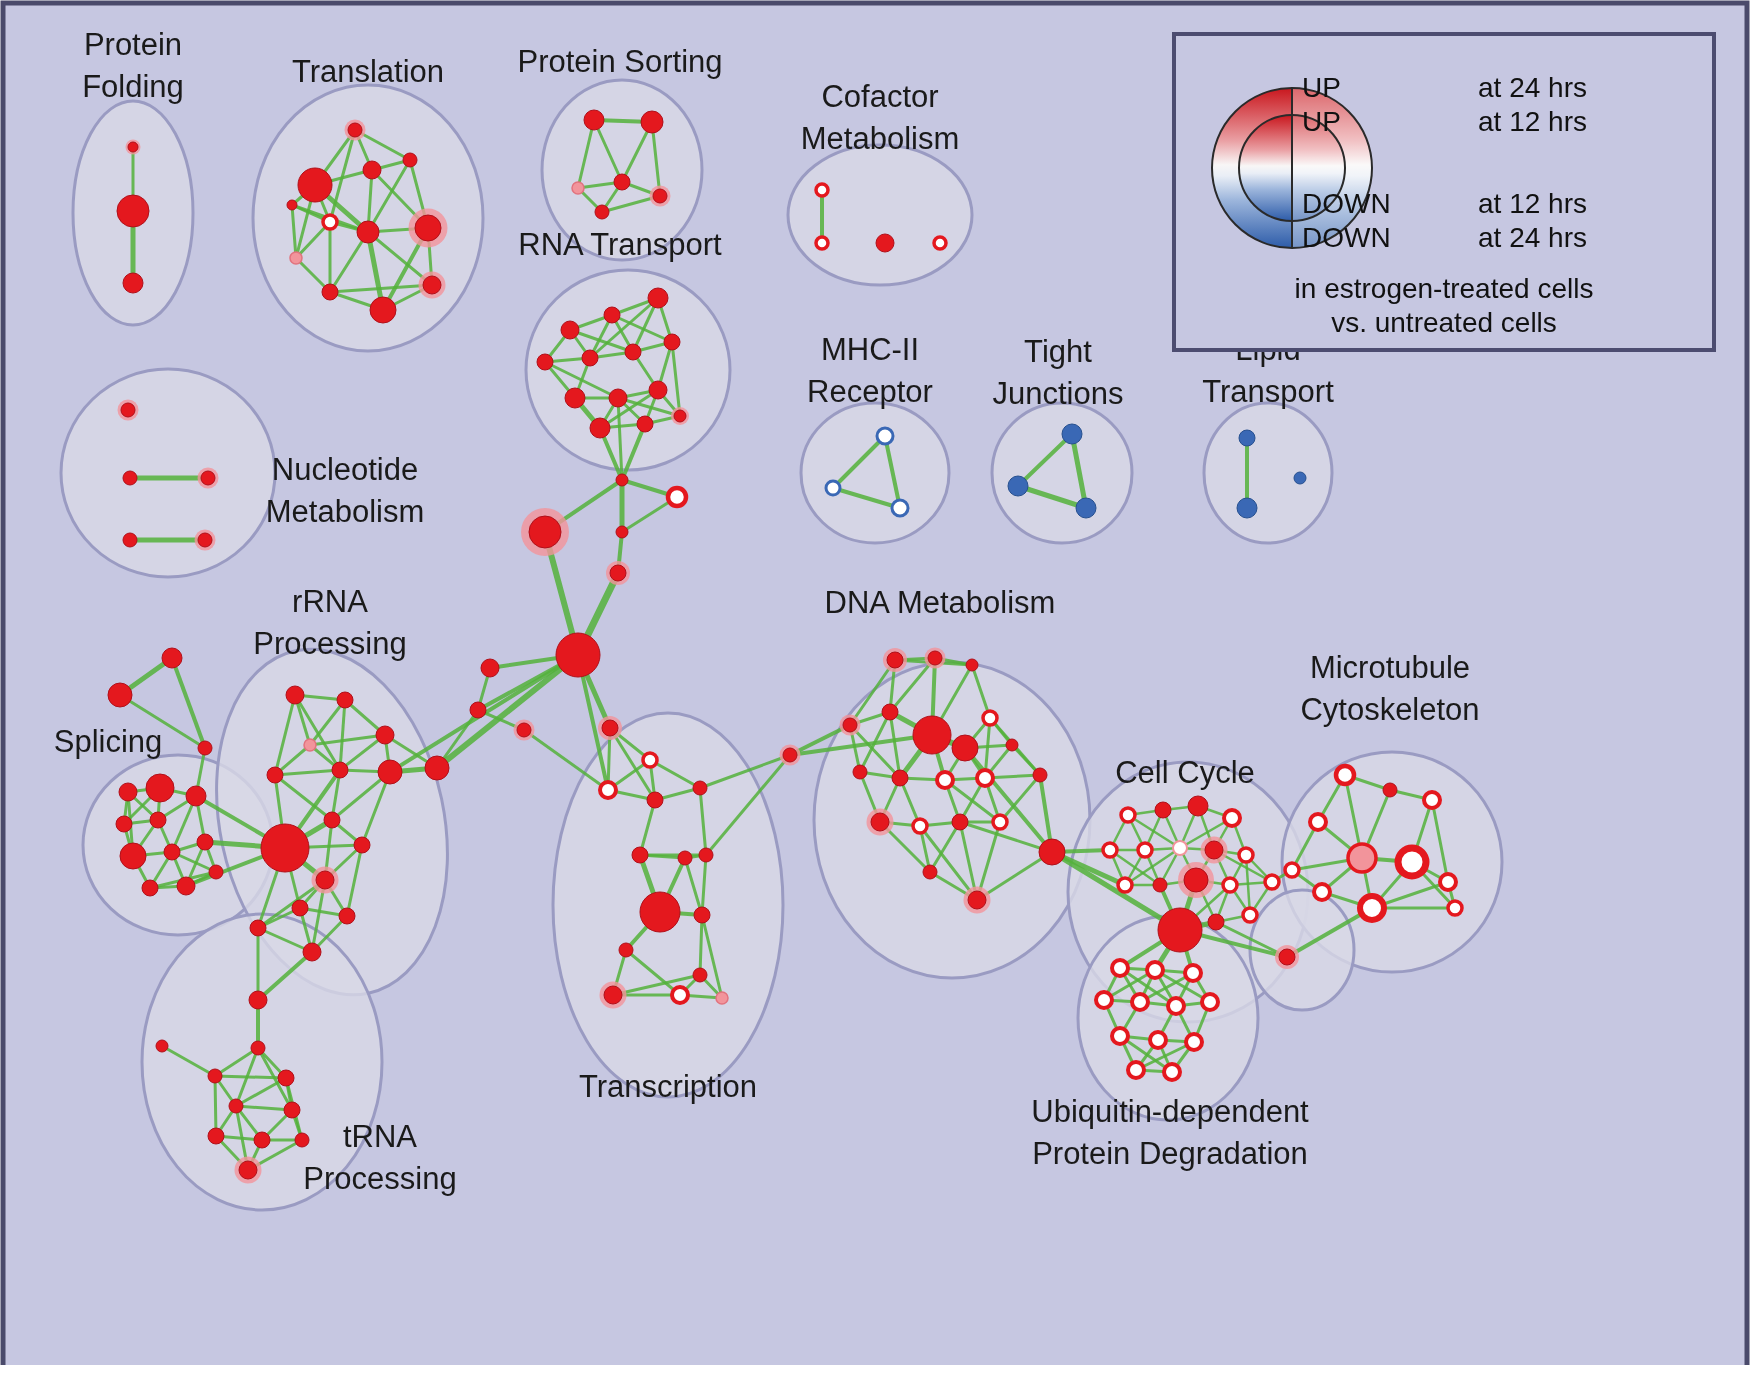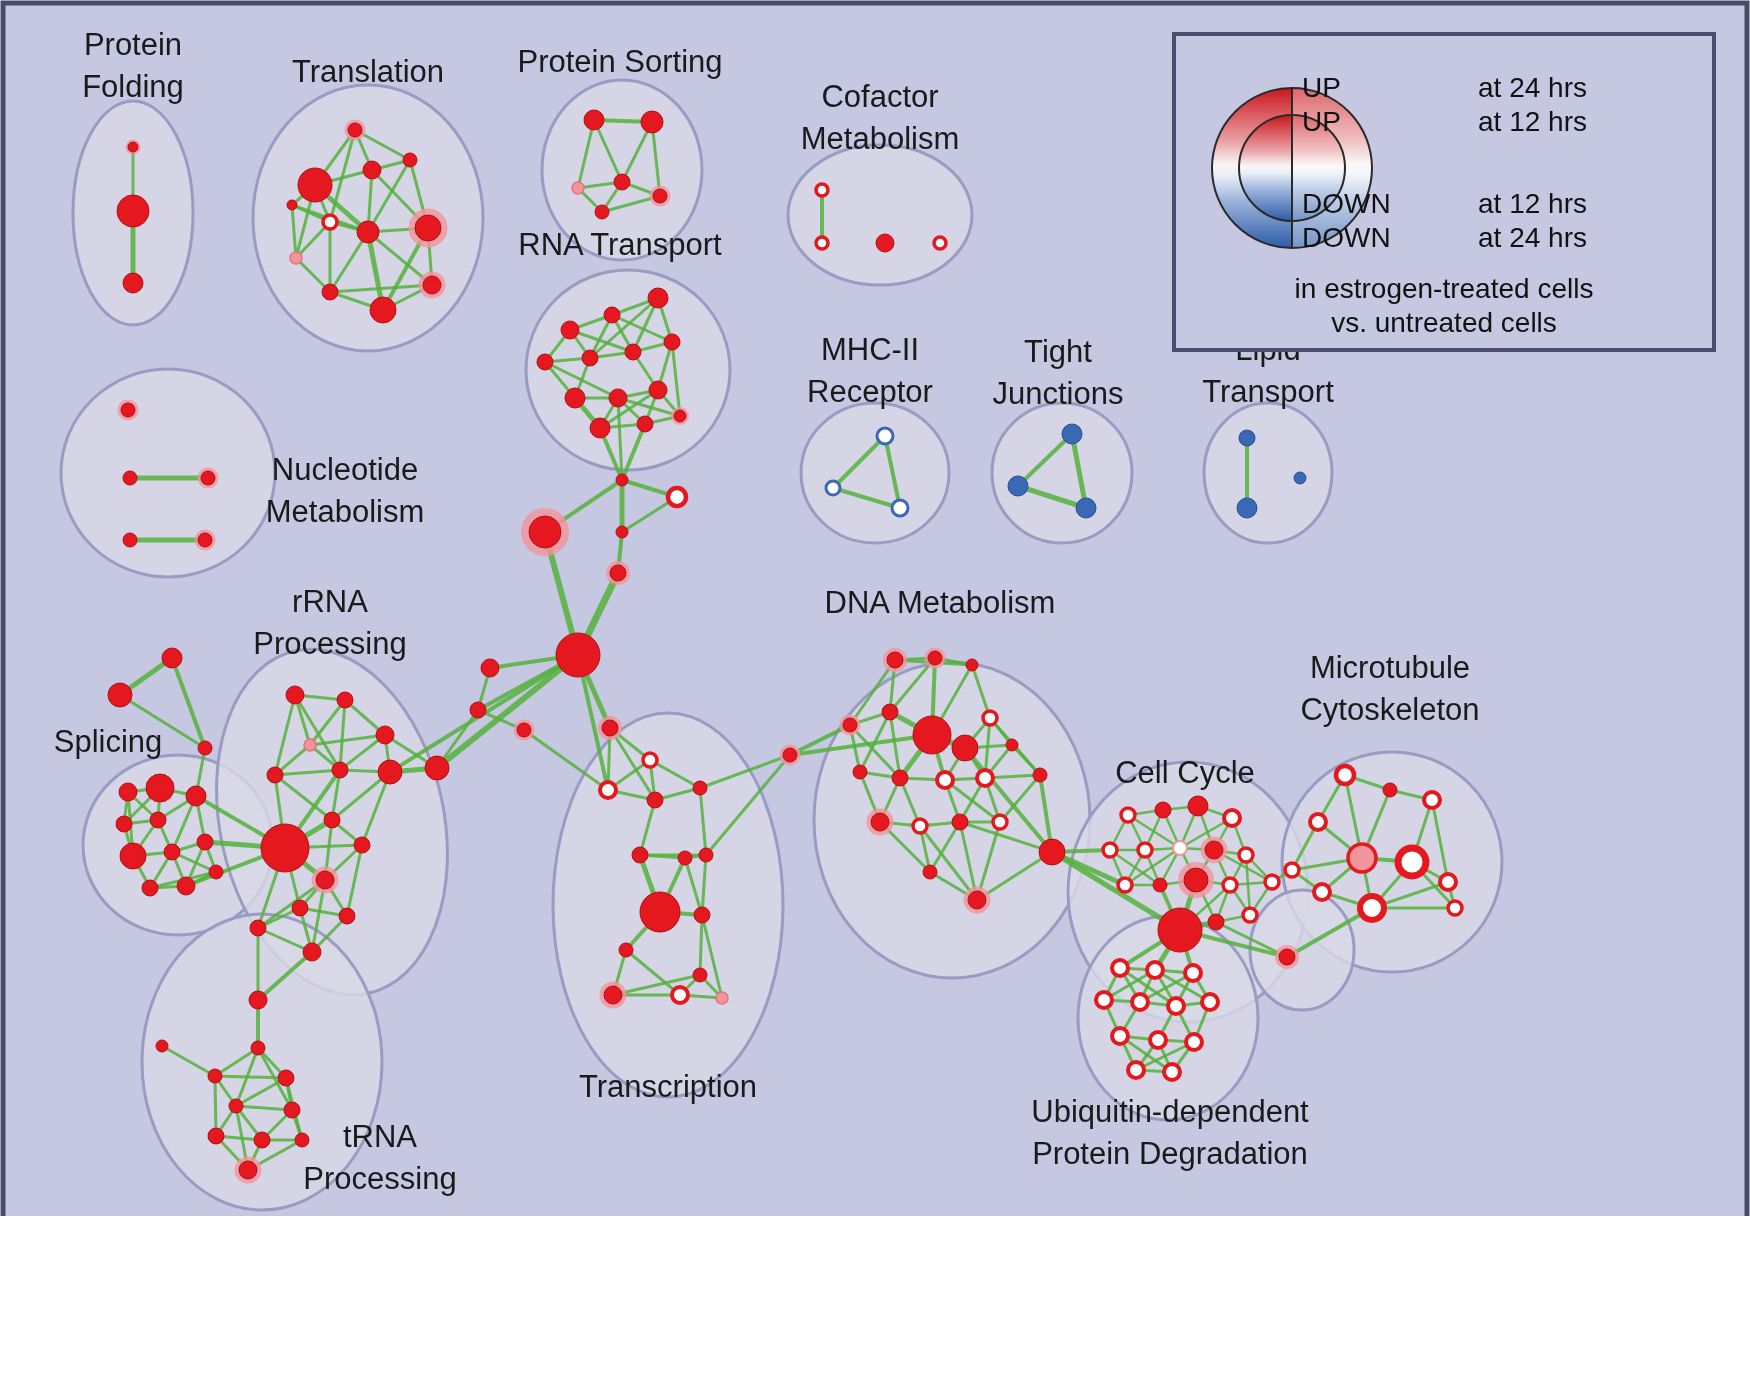--- a/index.html
+++ b/index.html
@@ -1,16 +1,16 @@
 <!DOCTYPE html>
 <html><head>
 <meta charset="utf-8">
 <style>
   html,body{margin:0;padding:0;background:#ffffff;}
-  .page{width:1750px;height:1216px;position:relative;}
+  .page{width:1750px;height:1365px;position:relative;}
   svg{display:block;}
   text{font-family:"Liberation Sans", sans-serif;}
   .cluster-label{font-size:31px;fill:#1a1a1a;}
   .legend-text{font-size:28px;fill:#111111;}
 </style>
 </head>
 <body>
 
 <div class="page">
 <svg id="figure" width="1750" height="1376" viewBox="0 0 1750 1376">

